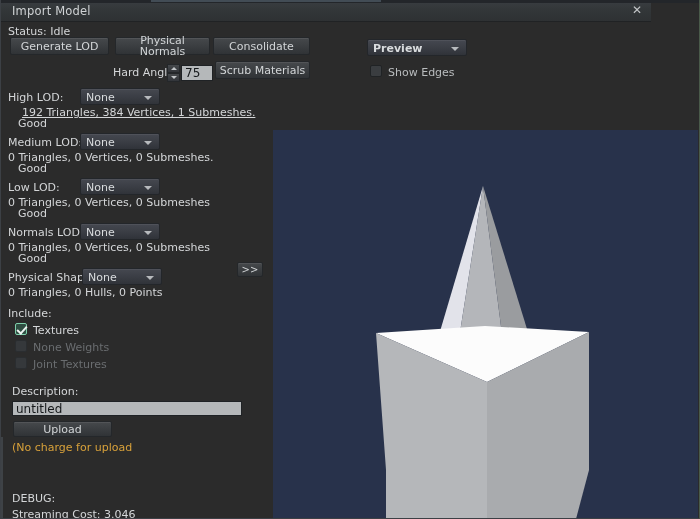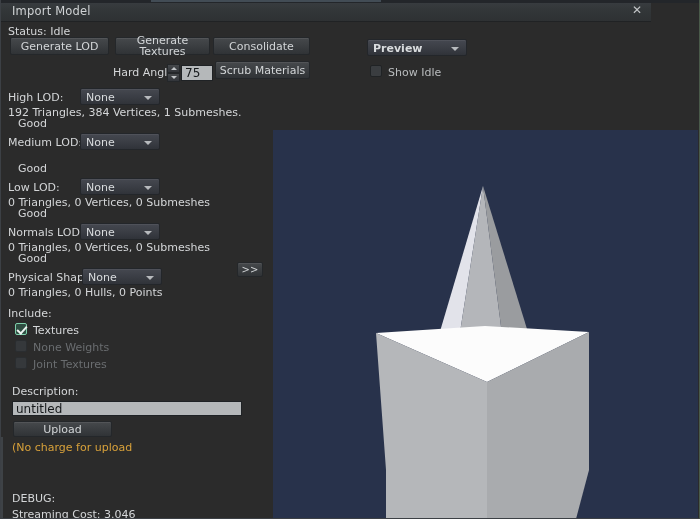--- a/index.html
+++ b/index.html
@@ -206,55 +206,56 @@
   <div id="titlebar">
     <div id="titlebar-topline"></div>
     <div id="titlebar-highlight"></div>
     <div id="title-text">Import Model</div>
     <div id="close-btn">✕</div>
   </div>
 
   <div class="lbl" style="left:7px; top:25px;">Status: Idle</div>
 
   <div class="btn" style="left:9px; top:37px; width:99px; height:18px;">Generate LOD</div>
-  <div class="btn" style="left:114px; top:37px; width:95px; height:18px;">Generate Textures</div>
+  <div class="btn" style="left:114px; top:37px; width:95px; height:18px;">Physical Normals</div>
   <div class="btn" style="left:212px; top:37px; width:97px; height:18px;">Consolidate</div>
 
   <div class="lbl" style="left:112px; top:66px;">Hard Angle</div>
   <div id="hard-angle-spin">
     <div class="spin-btn up">
         <i></i>
       </div>
     <div class="spin-btn down">
         <i></i>
       </div>
   </div>
   <div class="txtin" style="left:180px; top:65px; width:32px; height:16px; line-height:15px;">75</div>
   <div class="btn" style="left:214px; top:61px; width:95px; height:18px;">Scrub Materials</div>
 
   <div class="combo" style="left:366px; top:39px; width:100px;font-weight:bold;">
     <span class="cv">Preview</span>
     <span class="arrow"></span>
   </div>
   <div class="cbox" style="left:369px; top:65px;"></div>
-  <div class="lbl dim" style="left:387px; top:66px;">Show Idle</div>
+  <div class="lbl dim" style="left:387px; top:66px;">Show Edges</div>
 
   <div class="lbl" style="left:7px; top:91px;">High LOD:</div>
   <div class="combo" style="left:79px; top:88px; width:80px;">
     <span class="cv">None</span>
     <span class="arrow"></span>
   </div>
-  <div class="lbl" style="left:7px; top:106px;">192 Triangles, 384 Vertices, 1 Submeshes.</div>
+  <div class="lbl" style="left:21px; top:106px;text-decoration:underline;">192 Triangles, 384 Vertices, 1 Submeshes.</div>
   <div class="lbl" style="left:17px; top:117px;">Good</div>
 
   <div class="lbl" style="left:7px; top:136px;">Medium LOD:</div>
   <div class="combo" style="left:79px; top:133px; width:80px;">
     <span class="cv">None</span>
     <span class="arrow"></span>
   </div>
+  <div class="lbl" style="left:7px; top:151px;">0 Triangles, 0 Vertices, 0 Submeshes.</div>
   <div class="lbl" style="left:17px; top:162px;">Good</div>
 
   <div class="lbl" style="left:7px; top:181px;">Low LOD:</div>
   <div class="combo" style="left:79px; top:178px; width:80px;">
     <span class="cv">None</span>
     <span class="arrow"></span>
   </div>
   <div class="lbl" style="left:7px; top:196px;">0 Triangles, 0 Vertices, 0 Submeshes</div>
   <div class="lbl" style="left:17px; top:207px;">Good</div>
 

